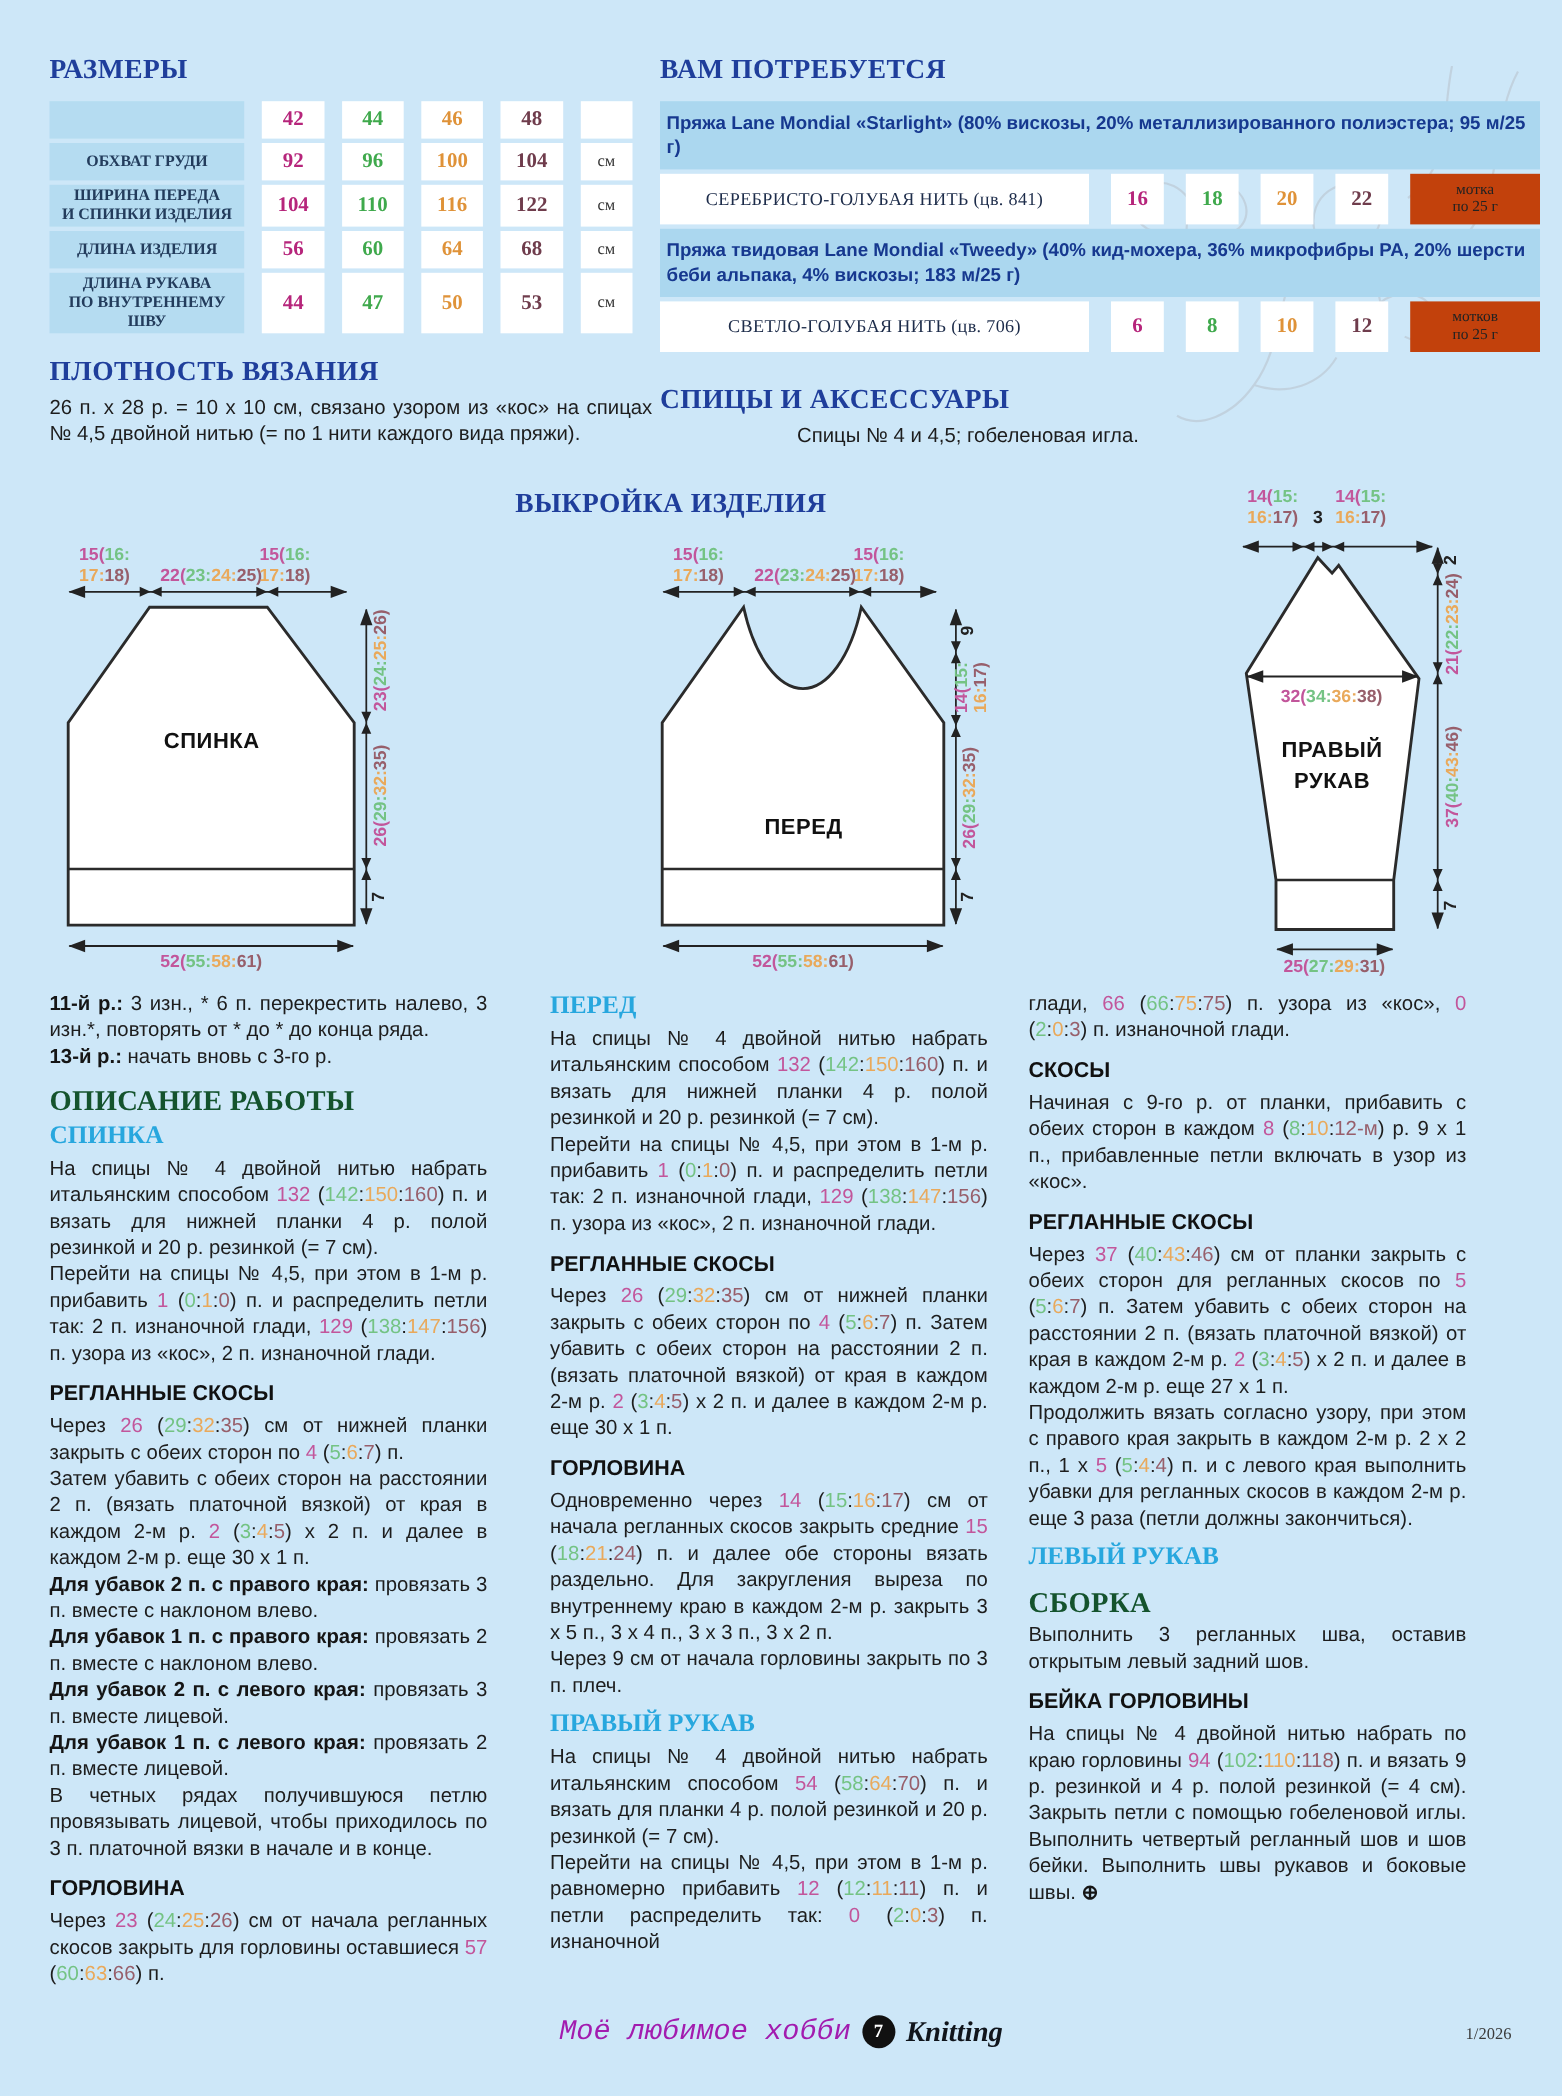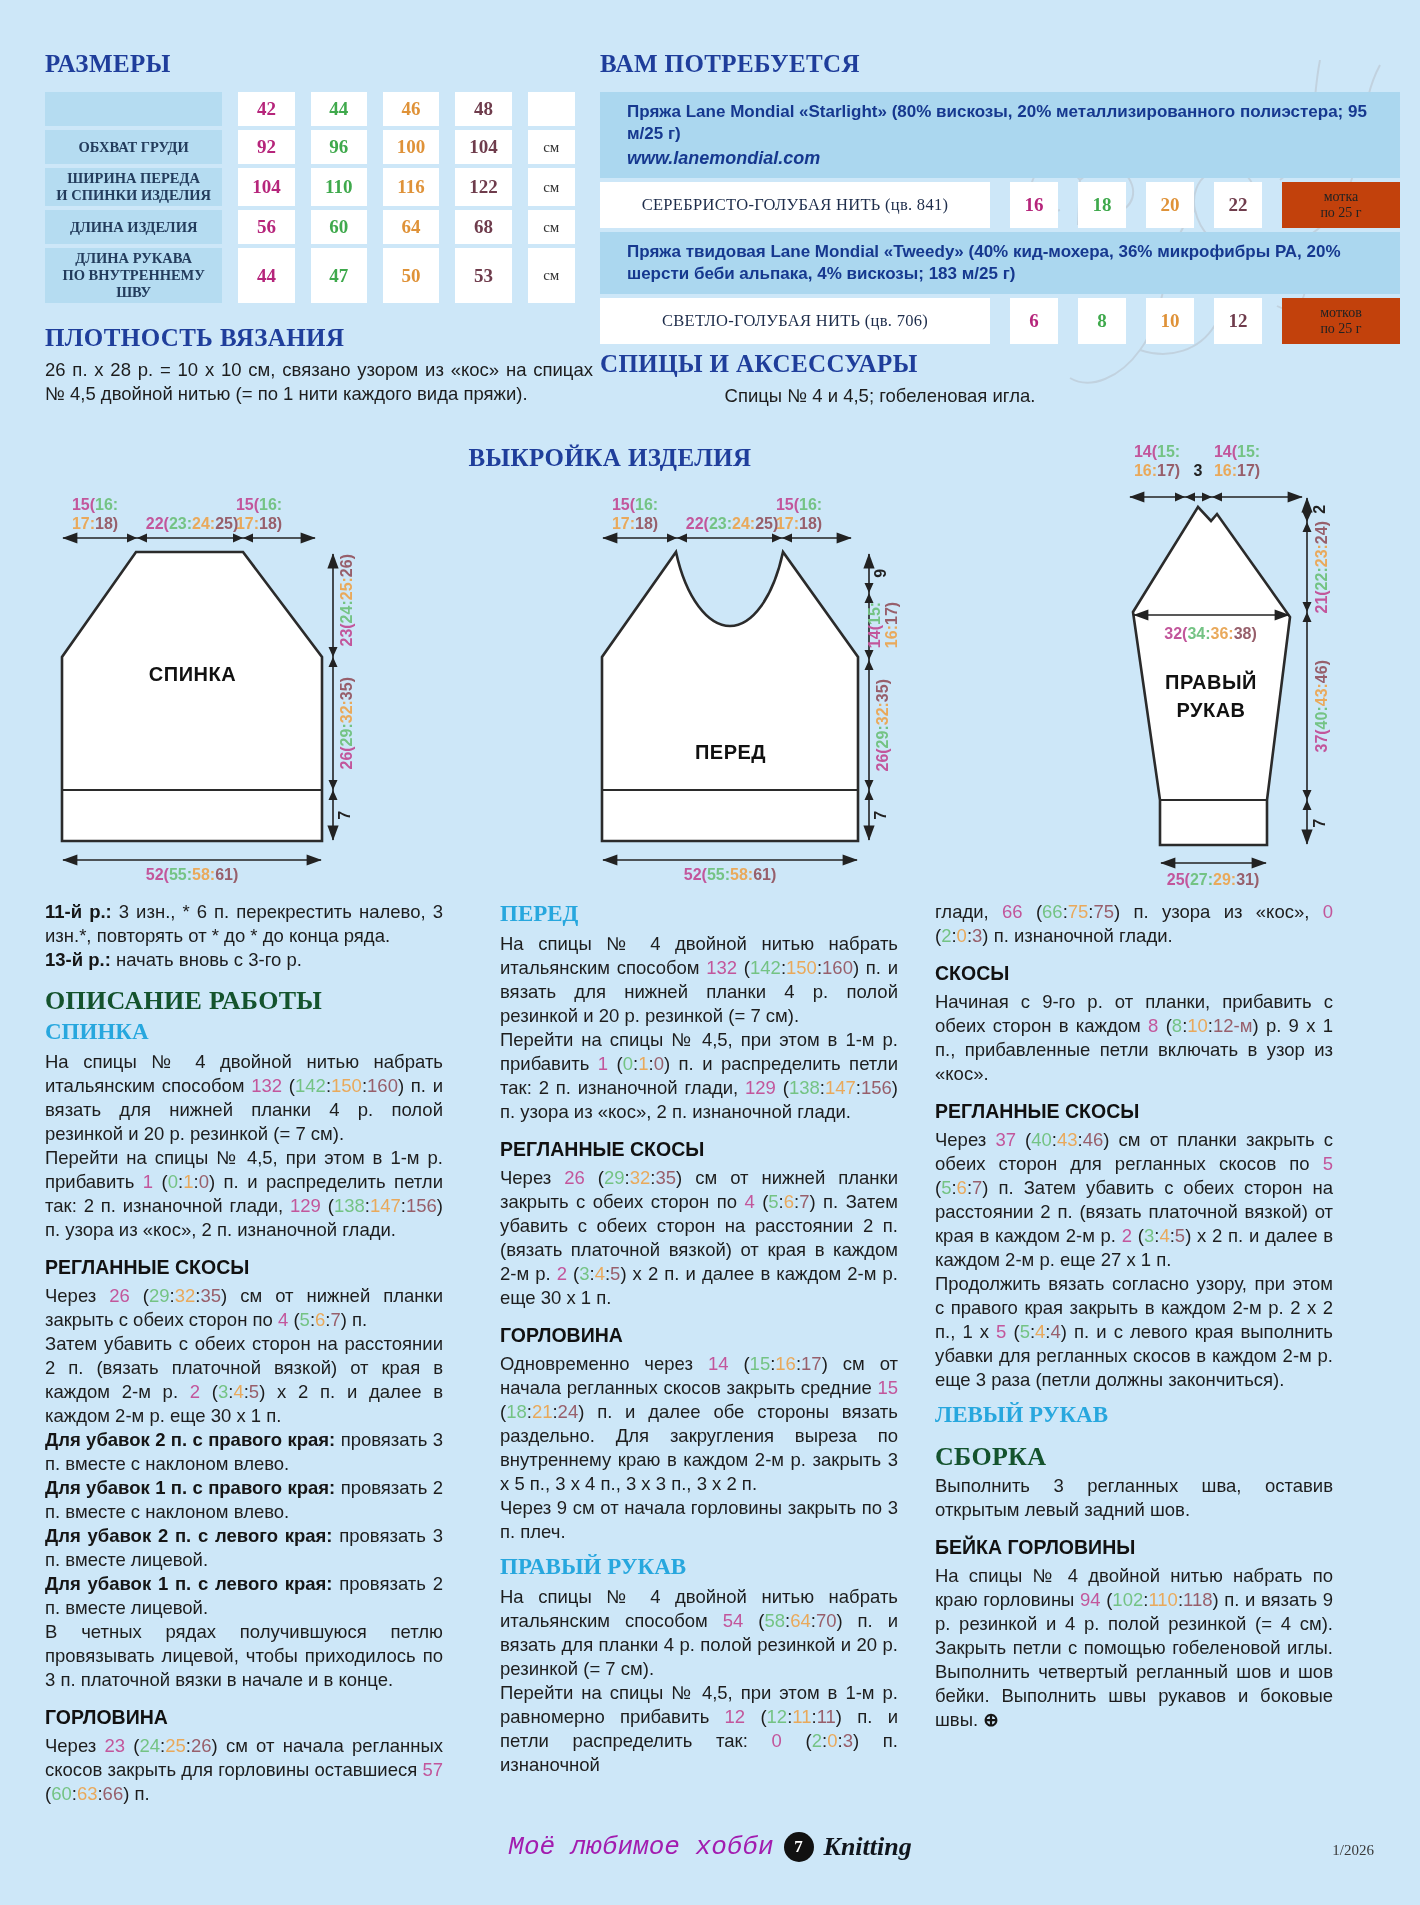--- a/index.html
+++ b/index.html
@@ -15,21 +15,21 @@
   
   .sz-row{display:flex;gap:16px;margin-bottom:4px;min-height:34px}
   .sz-label{width:200px;background:#b5dcf1;display:flex;align-items:center;justify-content:center;text-align:center;
     font-family:"Liberation Serif",serif;font-weight:bold;font-size:14.5px;line-height:17px;color:#233c5c;padding:2px 6px;box-sizing:border-box}
   .sz-val{width:64px;background:#fff;display:flex;align-items:center;justify-content:center;
     font-family:"Liberation Serif",serif;font-weight:bold;font-size:19px}
   .sz-unit{width:54px;background:#fff;display:flex;align-items:center;justify-content:center;
     font-family:"Liberation Serif",serif;font-size:15px;color:#333}
   .sz1{color:#b6257b}.sz2{color:#3fa94c}.sz3{color:#df9238}.sz4{color:#6f3c4c}
   
-  .y-banner{background:#abd7ef;padding:9px 27px;font-weight:bold;font-size:17px;line-height:22px;color:#16388f;margin-bottom:4px}
+  .y-banner{background:#abd7ef;padding:9px 6px;font-weight:bold;font-size:17px;line-height:22px;color:#16388f;margin-bottom:4px}
   .y-url{font-style:italic;font-weight:bold;font-size:18px;color:#16388f;margin-top:2px}
   .y-row{display:flex;gap:20px;margin-bottom:4px;height:46px}
   .y-label{flex:1;background:#fff;display:flex;align-items:center;justify-content:center;
     font-family:"Liberation Serif",serif;font-size:16.5px;color:#1d2c4a;letter-spacing:.3px}
   .y-val{width:48px;background:#fff;display:flex;align-items:center;justify-content:center;
     font-family:"Liberation Serif",serif;font-weight:bold;font-size:19px}
   .y-unit{width:118px;background:#c2410c;display:flex;align-items:center;justify-content:center;text-align:center;
     font-family:"Liberation Serif",serif;font-size:14px;line-height:16px;color:#222}
   .plain-text{font-size:18.5px;line-height:24px;color:#1d1d1d;text-align:justify}
   
@@ -123,21 +123,20 @@
     </div>
   </div>
 
 <div class="abs h-main" style="left:45px;top:324px">ПЛОТНОСТЬ ВЯЗАНИЯ</div>
 <div class="abs plain-text" style="left:45px;top:358px;width:548px">26 п. х 28 р. = 10 х 10 см, связано узором из «кос» на спицах № 4,5 двойной нитью (= по 1 нити каждого вида пряжи).</div>
 
 <div class="abs h-main" style="left:600px;top:50px">ВАМ ПОТРЕБУЕТСЯ</div>
 <div class="abs" style="left:600px;top:92px;width:800px">
   <div class="y-banner">
     <div>Пряжа Lane Mondial «Starlight» (80% вискозы, 20% металлизированного полиэстера; 95 м/25 г)</div>
-    <div class="y-url">www.lanemondial.com</div>
   </div>
   <div class="y-row">
     <div class="y-label">СЕРЕБРИСТО-ГОЛУБАЯ НИТЬ (цв. 841)</div>
     <div style="display:contents"><div class="y-val sz1">16</div><div class="y-val sz2">18</div><div class="y-val sz3">20</div><div class="y-val sz4">22</div></div>
     <div class="y-unit">мотка<br>по 25 г</div>
   </div>
   <div class="y-banner">
     <div>Пряжа твидовая Lane Mondial «Tweedy» (40% кид-мохера, 36% микрофибры РА, 20% шерсти беби альпака, 4% вискозы; 183 м/25 г)</div>
   </div>
   <div class="y-row">

